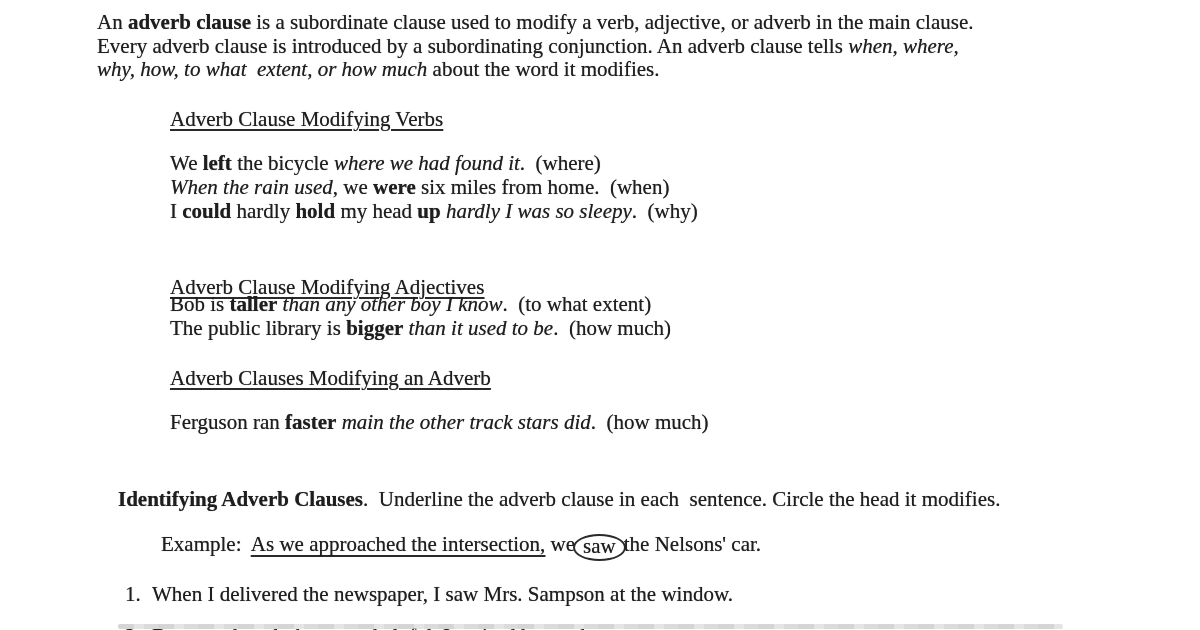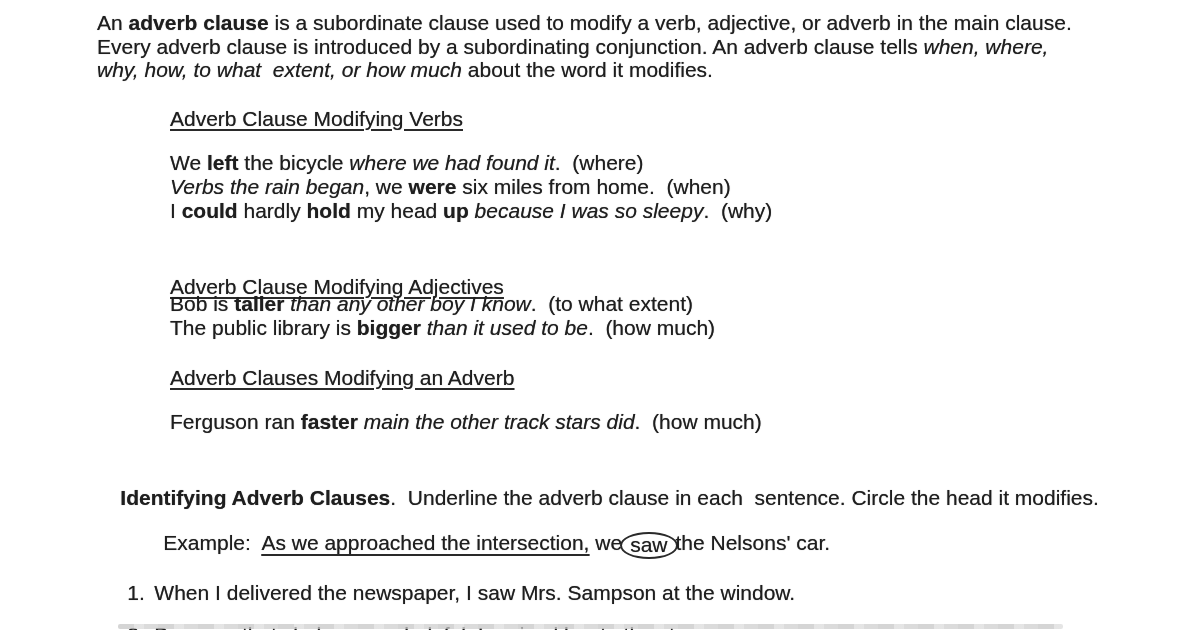--- a/index.html
+++ b/index.html
@@ -1,20 +1,20 @@
 <!DOCTYPE html>
 <html style="--bg: #ffffff; --fg: #1e1e1e; --rule: #2a2a2a; --artifact: #cccccc;"><head>
 <meta charset="utf-8">
 <style>
   :root { --bg:#ffffff; --fg:#1e1e1e; --rule:#2a2a2a; --artifact:#cccccc; }
   html,body { margin:0; padding:0; background:#fff; }
   #page {
     position:relative; width:1200px; height:630px; overflow:hidden;
     background:var(--bg); color:var(--fg);
-    font-family:Liberation Sans, sans-serif;
+    font-family:Liberation Serif, serif;
     text-shadow:0 0 0.7px rgba(30,30,30,0.72); 
   }
   .abs { position:absolute; }
   .line { white-space:pre-wrap; font-size:21px; line-height:23.5px; }
   .b { font-weight:bold; }
   .i { font-style:italic; }
   .heading {
     font-size:21px; white-space:pre;
     text-decoration:underline; text-decoration-thickness:1.5px; text-underline-offset:3px;
     text-decoration-color:var(--rule);
@@ -46,22 +46,22 @@
 
   <div class="abs" style="left:97px; top:11px; width:990px;">
     <div class="line"><span>An </span><span class="b">adverb clause</span><span> is a subordinate clause used to modify a verb, adjective, or adverb in the main clause.</span></div>
     <div class="line"><span>Every adverb clause is introduced by a subordinating conjunction. An adverb clause tells </span><span class="i">when, where,</span></div>
     <div class="line"><span class="i">why, how, to what  extent, or how much</span><span> about the word it modifies.</span></div>
   </div>
 
   <div class="abs heading" style="left:170px; top:107px;">Adverb Clause Modifying Verbs</div>
   <div class="abs ex-group" style="left:170px; top:151px;">
     <div class="line"><span>We </span><span class="b">left</span><span> the bicycle </span><span class="i">where we had found it</span><span>.  (where)</span></div>
-    <div class="line"><span class="i">Verbs the rain began</span><span>, we </span><span class="b">were</span><span> six miles from home.  (when)</span></div>
-    <div class="line"><span>I </span><span class="b">could</span><span> hardly </span><span class="b">hold</span><span> my head </span><span class="b">up</span><span> </span><span class="i">because I was so sleepy</span><span>.  (why)</span></div>
+    <div class="line"><span class="i">When the rain used</span><span>, we </span><span class="b">were</span><span> six miles from home.  (when)</span></div>
+    <div class="line"><span>I </span><span class="b">could</span><span> hardly </span><span class="b">hold</span><span> my head </span><span class="b">up</span><span> </span><span class="i">hardly I was so sleepy</span><span>.  (why)</span></div>
   </div>
 
   <div class="abs heading" style="left:170px; top:247px;margin-top:28px;">Adverb Clause Modifying Adjectives</div>
   <div class="abs heading" style="left:170px; top:366px;">Adverb Clauses Modifying an Adverb</div>
 
   <div class="abs ex-group" style="left:170px; top:292px;">
     <div class="line"><span>Bob is </span><span class="b">taller</span><span> </span><span class="i">than any other boy I know</span><span>.  (to what extent)</span></div>
     <div class="line"><span>The public library is </span><span class="b">bigger</span><span> </span><span class="i">than it used to be</span><span>.  (how much)</span></div>
   </div>
   <div class="abs ex-group" style="left:170px; top:410px;">

